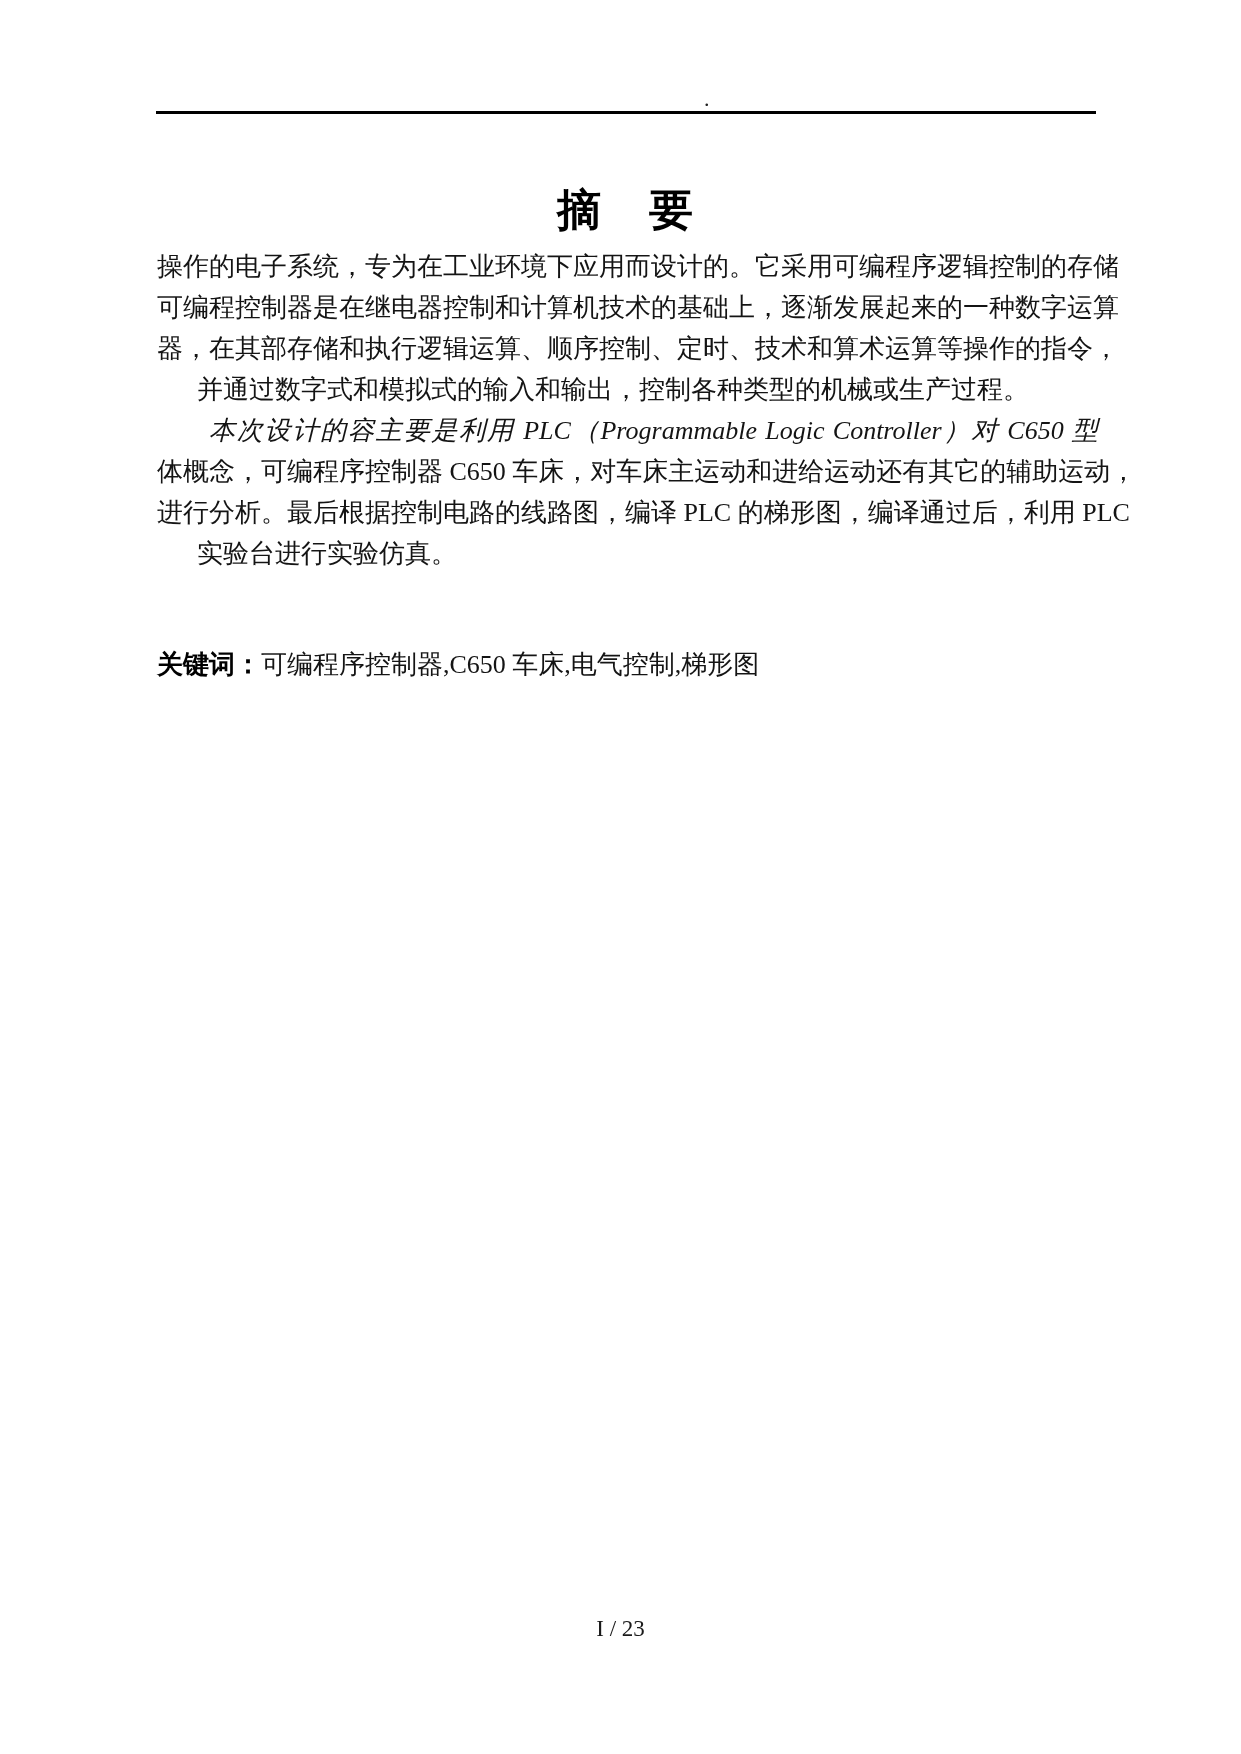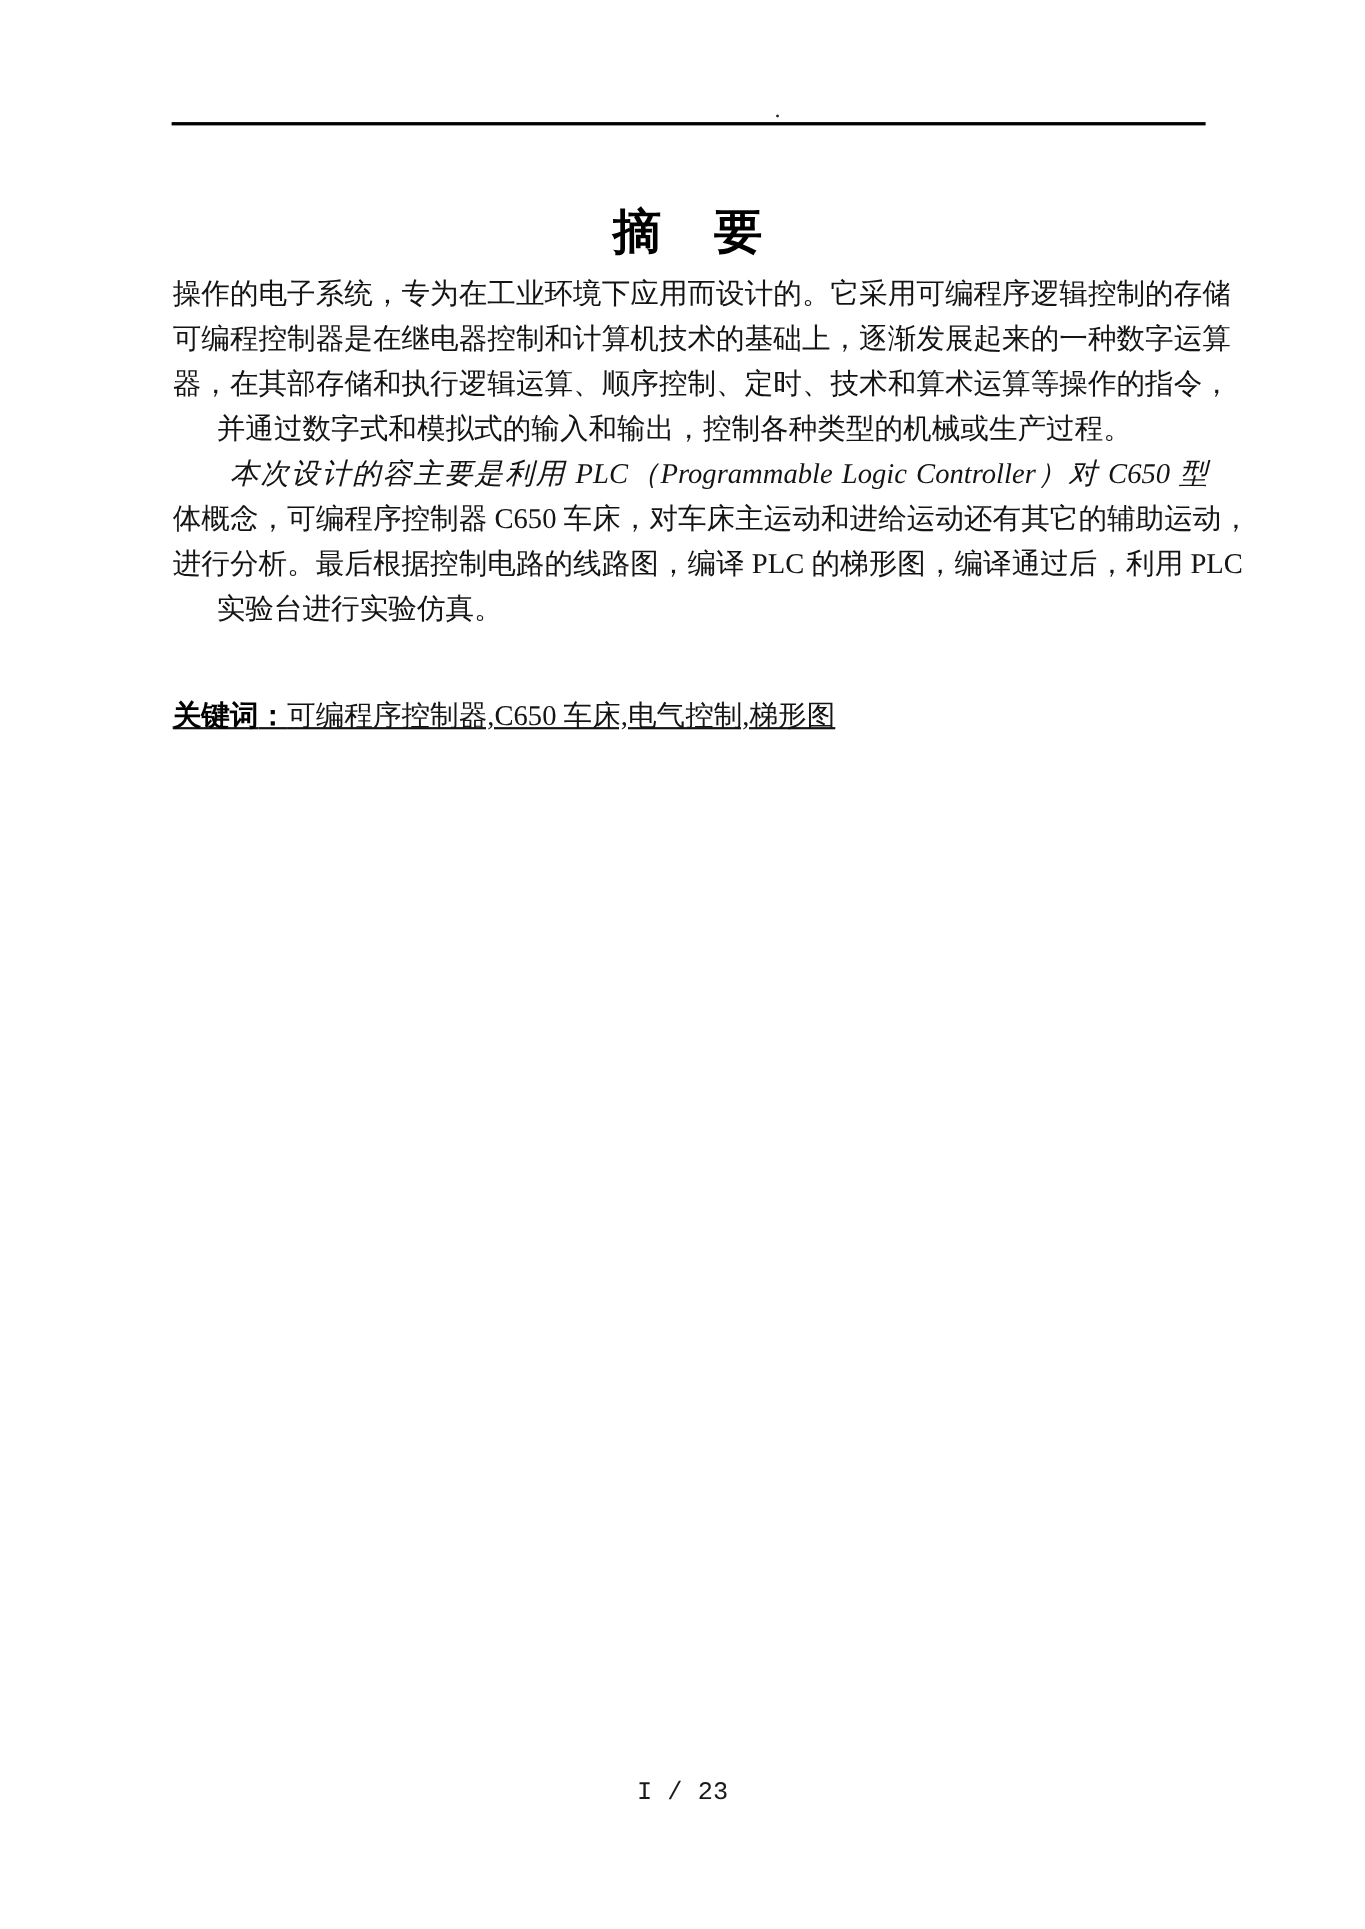--- a/index.html
+++ b/index.html
@@ -64,42 +64,41 @@
   .line.last {
     text-align: left;
     text-align-last: left;
     margin-left: 40px;
   }
   .line.first-indent {
     text-indent: 2em;
     font-style: italic;
   }
   .keywords-line {
-    margin-top: 56px;
+    margin-top: 70px;
     font-size: 26px;
     line-height: 41px;
-    text-decoration: underline;
   }
   .kw-label {
     font-weight: bold;
     color: #000000;
   }
   .kw-sep {
     font-weight: bold;
     color: #000000;
   }
   .footer {
     position: absolute;
     left: 0;
     top: 1616px;
     width: 1241px;
     text-align: center;
     font-size: 23px;
     color: #1a1a1a;
-    font-family: Liberation Mono, monospace;
+    font-family: Liberation Serif, serif;
   }
 </style>
 </head>
 <body>
 
 <div class="page">
 
   <span class="stray-dot">.</span>
 
   <div class="header-rule"></div>

